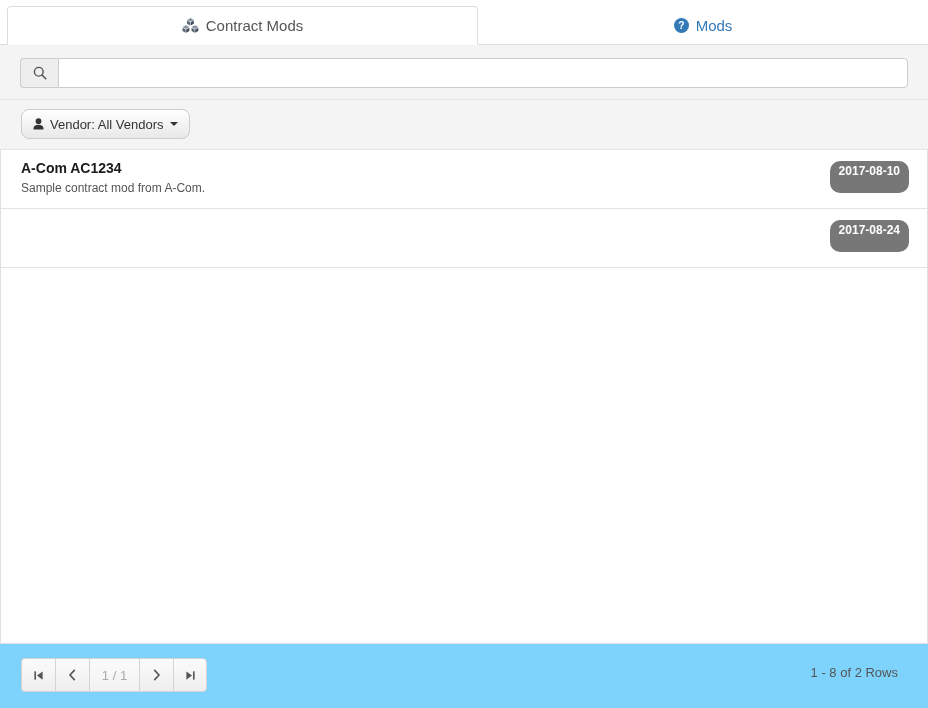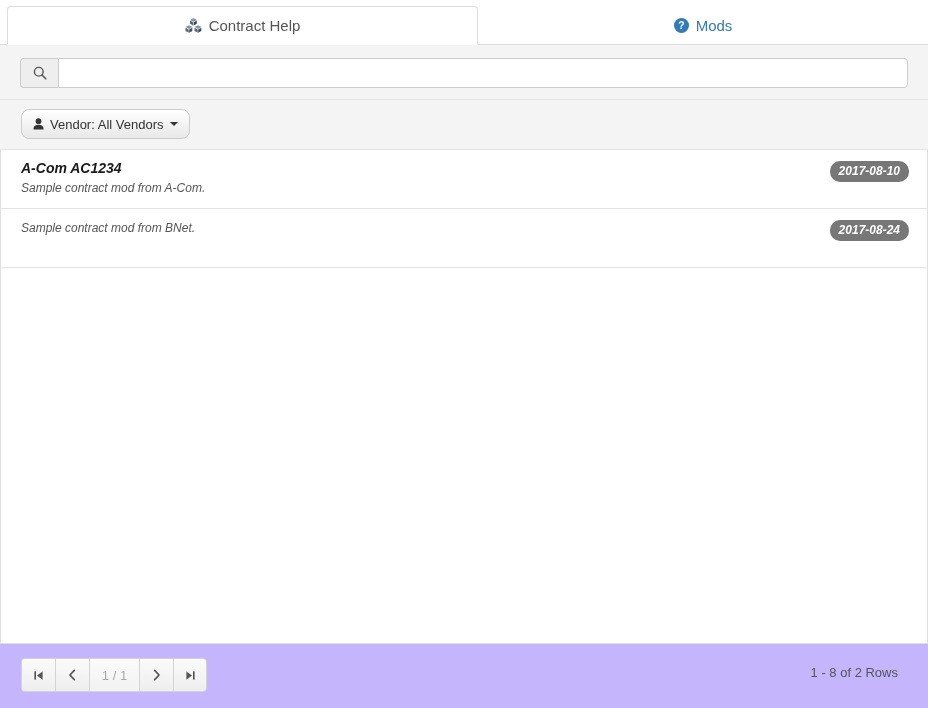--- a/index.html
+++ b/index.html
@@ -164,21 +164,20 @@
     border-right: 1px solid #e0e0e0;
     overflow: hidden;
   }
   .list-item {
     position: relative;
     height: 59px;
     padding: 9px 18px 0 20px;
     border-bottom: 1px solid #e4e4e4;
     background: #ffffff;
     cursor: pointer;
-    font-style: italic;
   }
   .item-title {
     font-size: 14px;
     font-weight: bold;
     color: #1a1a1a;
     line-height: 19px;
     margin: 0;
   }
   .item-desc {
     font-size: 12px;
@@ -188,37 +187,37 @@
   }
   .badge {
     position: absolute;
     right: 18px;
     top: 11px;
     background: #777777;
     color: #ffffff;
     font-size: 12px;
     font-weight: bold;
     line-height: 1;
-    padding: 4px 9px 5px 9px;
+    padding: 4px 9px 16px 9px;
     border-radius: 10px;
     white-space: nowrap;
   }
   .list-filler {
     height: 375px;
     background: #ffffff;
   }
 
   
   .footer {
     position: absolute;
     left: 0;
     top: 643px;
     width: 928px;
     height: 65px;
-    background: #c4b5fd;
+    background: #7dd3fc;
     border-top: 1px solid #e0e0e0;
     padding-left: 31px;
   }
   .pager {
     position: absolute;
     left: 21px;
     top: 14px;
     display: flex;
     height: 34px;
   }
@@ -271,21 +270,21 @@
             <polygon points="11.8,2.5 11.8,5.8 8.7,7.6 8.7,4.3" fill="#3f4a58"></polygon>
             <polygon points="4,7.2 7.5,9.1 4,11 0.5,9.1" fill="#8a96a6"></polygon>
             <polygon points="0.5,9.7 3.7,11.5 3.7,14.8 0.5,13" fill="#5b6878"></polygon>
             <polygon points="7.3,9.7 7.3,13 4.2,14.8 4.2,11.5" fill="#3f4a58"></polygon>
             <polygon points="13,7.2 16.5,9.1 13,11 9.5,9.1" fill="#8a96a6"></polygon>
             <polygon points="9.5,9.7 12.7,11.5 12.7,14.8 9.5,13" fill="#5b6878"></polygon>
             <polygon points="16.3,9.7 16.3,13 13.2,14.8 13.2,11.5" fill="#3f4a58"></polygon>
           </g>
         </svg>
       </span>
-      <span class="tab-label">Contract Help</span>
+      <span class="tab-label">Contract Mods</span>
     </div>
 
     <div class="tab tab-inactive">
       <span class="tab-icon">
         <svg width="15" height="15" viewBox="0 0 16 16" xmlns="http://www.w3.org/2000/svg">
           <circle cx="8" cy="8" r="8" fill="#337ab7"></circle>
           <text x="8" y="12.2" font-family="Liberation Sans, sans-serif" font-size="11" font-weight="bold" fill="#ffffff" text-anchor="middle">?</text>
         </svg>
       </span>
       <span class="tab-label">Mods</span>
@@ -319,21 +318,20 @@
 
   <div class="list">
 
     <div class="list-item">
       <p class="item-title">A-Com AC1234</p>
       <p class="item-desc">Sample contract mod from A-Com.</p>
       <span class="badge">2017-08-10</span>
     </div>
 
     <div class="list-item">
-      <p class="item-desc">Sample contract mod from BNet.</p>
       <span class="badge">2017-08-24</span>
     </div>
 
     <div class="list-filler"></div>
   </div>
 
   <div class="footer">
     <div class="pager">
       <div class="pager-btn">
         <svg width="11" height="11" viewBox="0 0 12 12" xmlns="http://www.w3.org/2000/svg">

